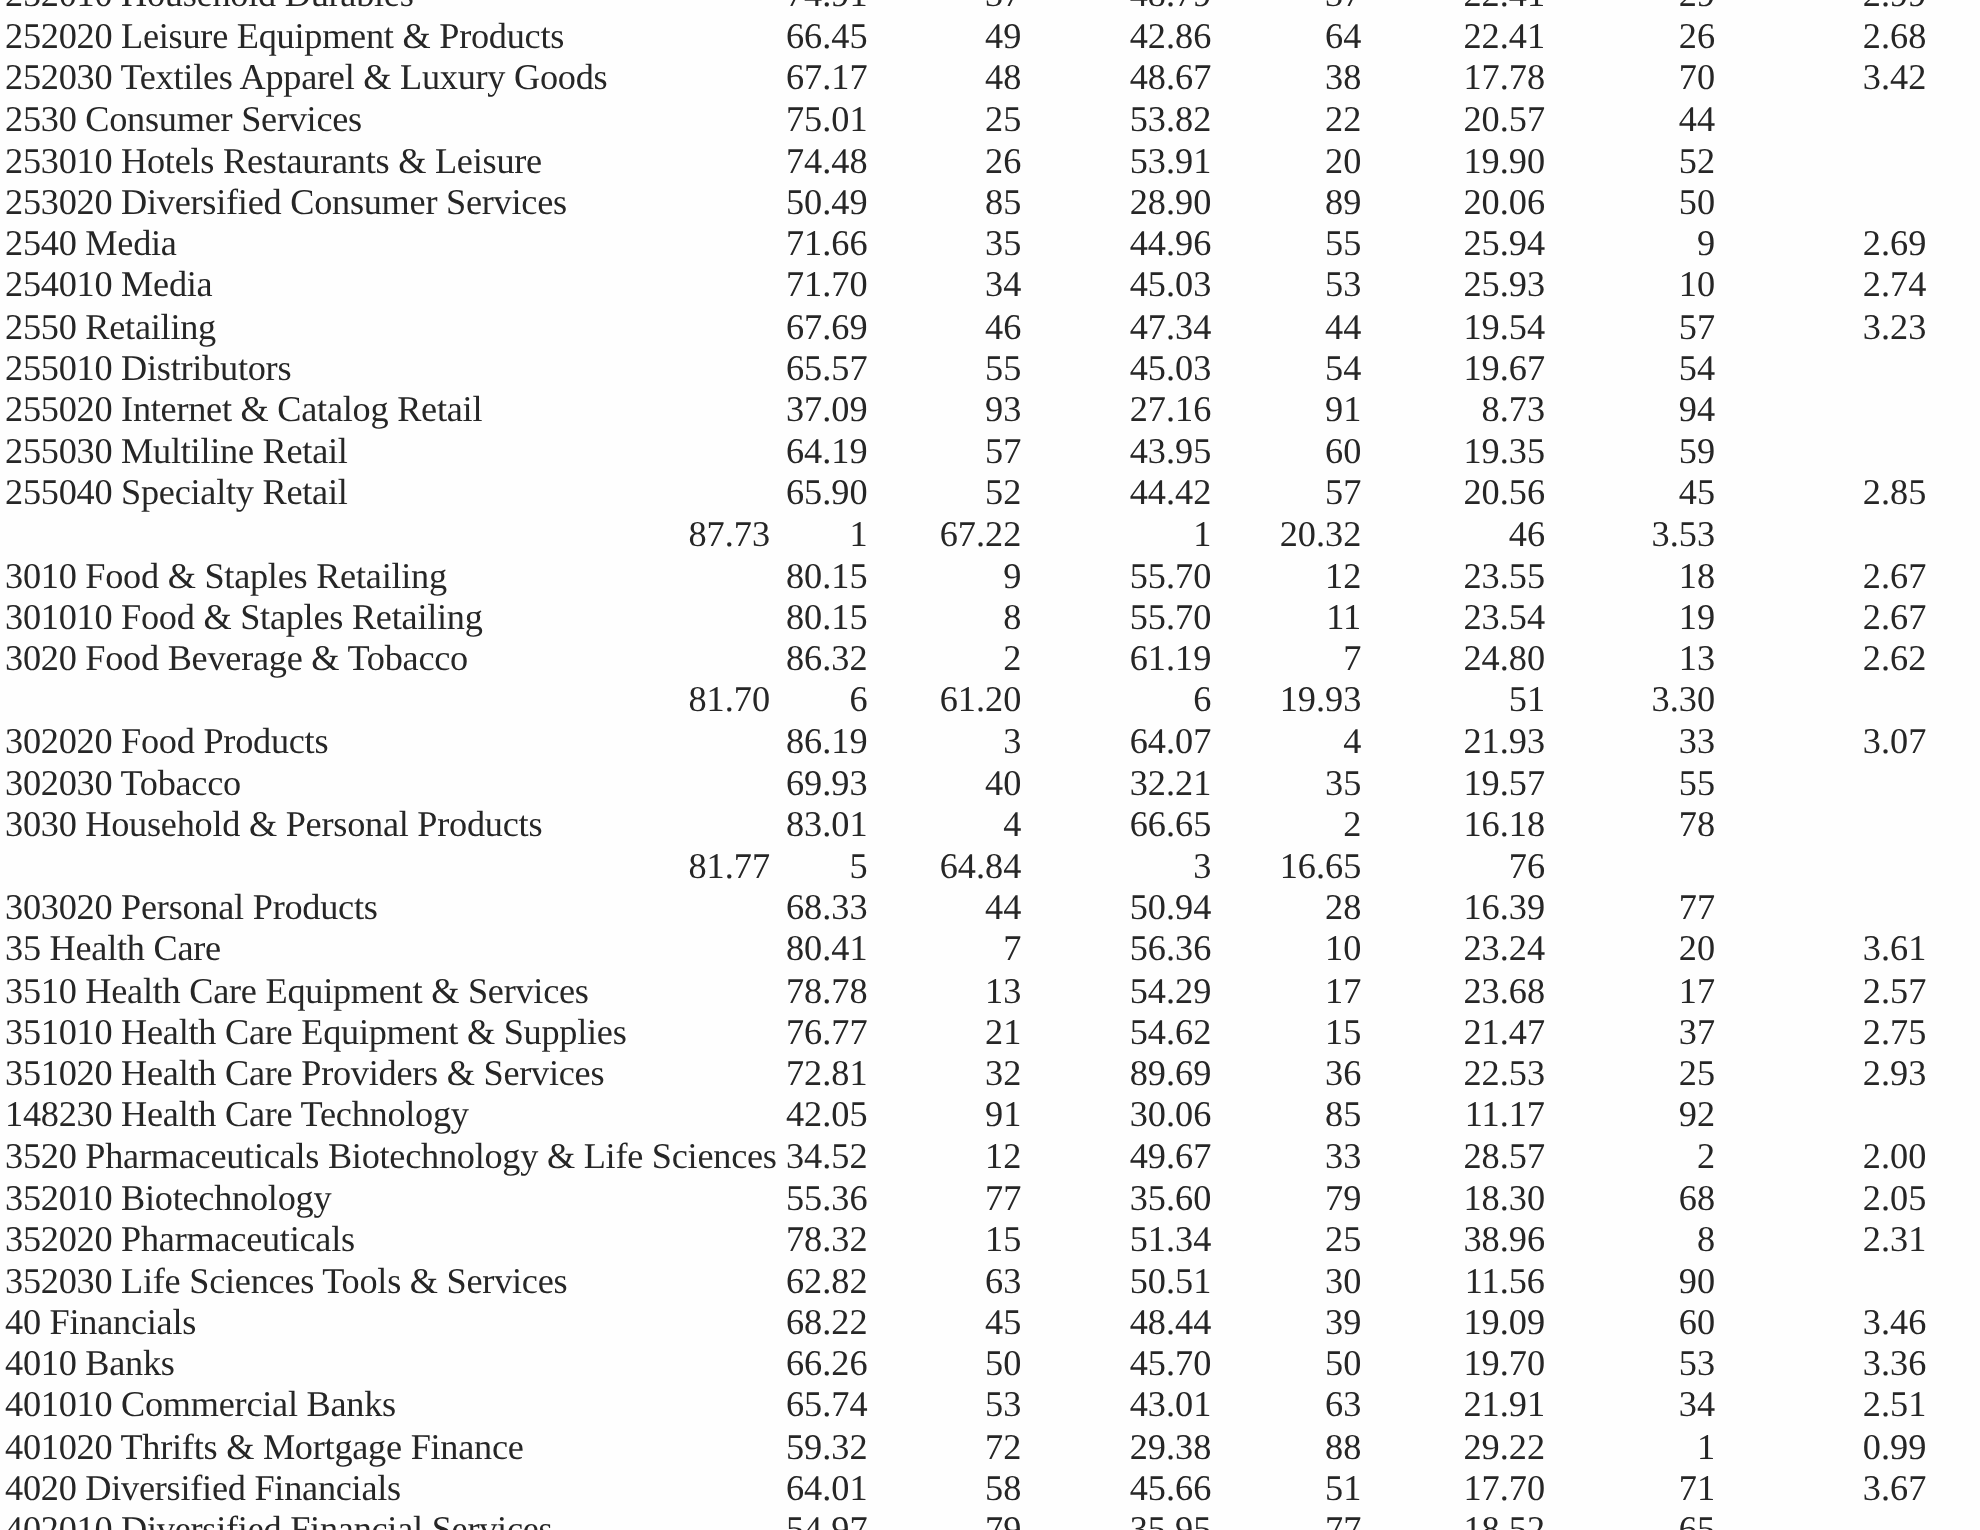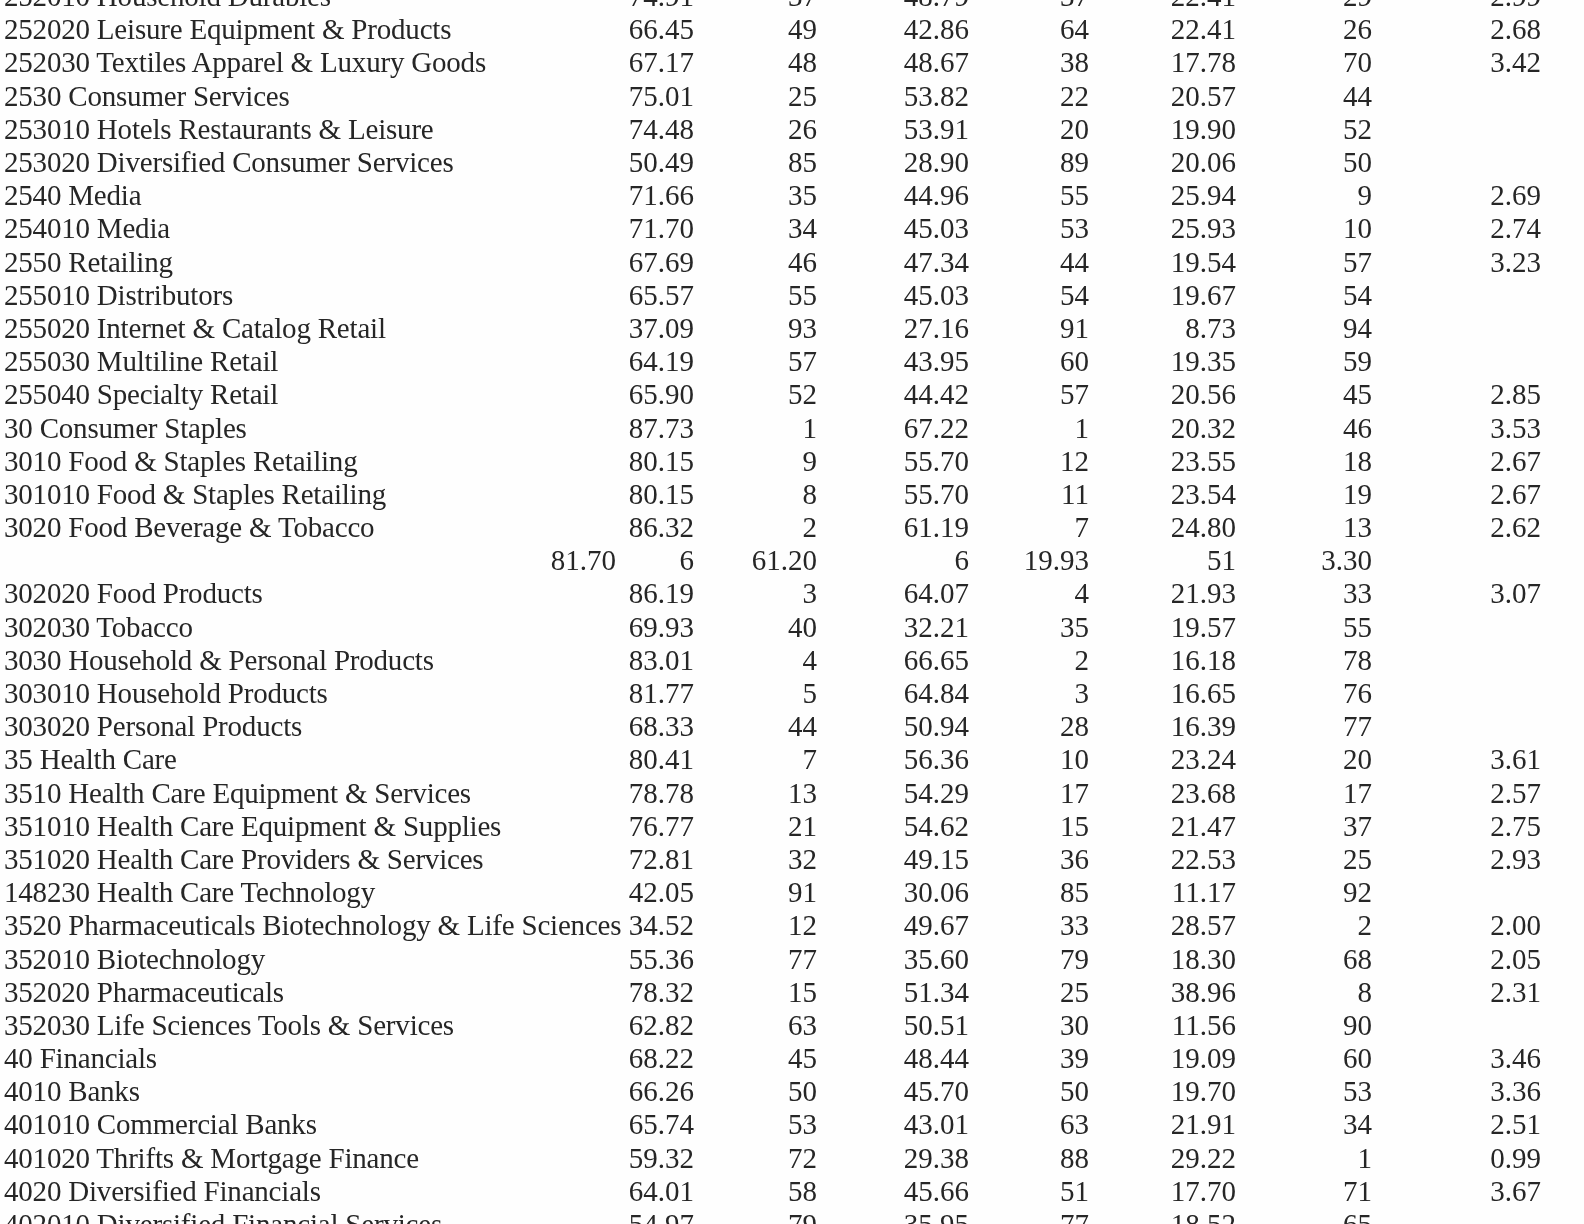--- a/index.html
+++ b/index.html
@@ -184,21 +184,20 @@
       <div class="cell num">65.90</div>
       <div class="cell num">52</div>
       <div class="cell num">44.42</div>
       <div class="cell num">57</div>
       <div class="cell num">20.56</div>
       <div class="cell num">45</div>
       <div class="cell num">2.85</div>
     </div>
 
     <div class="row">
-      <div class="cell name">30 Consumer Staples</div>
       <div class="cell num">87.73</div>
       <div class="cell num">1</div>
       <div class="cell num">67.22</div>
       <div class="cell num">1</div>
       <div class="cell num">20.32</div>
       <div class="cell num">46</div>
       <div class="cell num">3.53</div>
     </div>
 
     <div class="row">
@@ -271,21 +270,20 @@
       <div class="cell num">83.01</div>
       <div class="cell num">4</div>
       <div class="cell num">66.65</div>
       <div class="cell num">2</div>
       <div class="cell num">16.18</div>
       <div class="cell num">78</div>
       <div class="cell num"></div>
     </div>
 
     <div class="row">
-      <div class="cell name">303010 Household Products</div>
       <div class="cell num">81.77</div>
       <div class="cell num">5</div>
       <div class="cell num">64.84</div>
       <div class="cell num">3</div>
       <div class="cell num">16.65</div>
       <div class="cell num">76</div>
       <div class="cell num"></div>
     </div>
 
     <div class="row">
@@ -329,21 +327,21 @@
       <div class="cell num">15</div>
       <div class="cell num">21.47</div>
       <div class="cell num">37</div>
       <div class="cell num">2.75</div>
     </div>
 
     <div class="row">
       <div class="cell name">351020 Health Care Providers &amp; Services</div>
       <div class="cell num">72.81</div>
       <div class="cell num">32</div>
-      <div class="cell num">49.15</div>
+      <div class="cell num">89.69</div>
       <div class="cell num">36</div>
       <div class="cell num">22.53</div>
       <div class="cell num">25</div>
       <div class="cell num">2.93</div>
     </div>
 
     <div class="row">
       <div class="cell name">148230 Health Care Technology</div>
       <div class="cell num">42.05</div>
       <div class="cell num">91</div>

